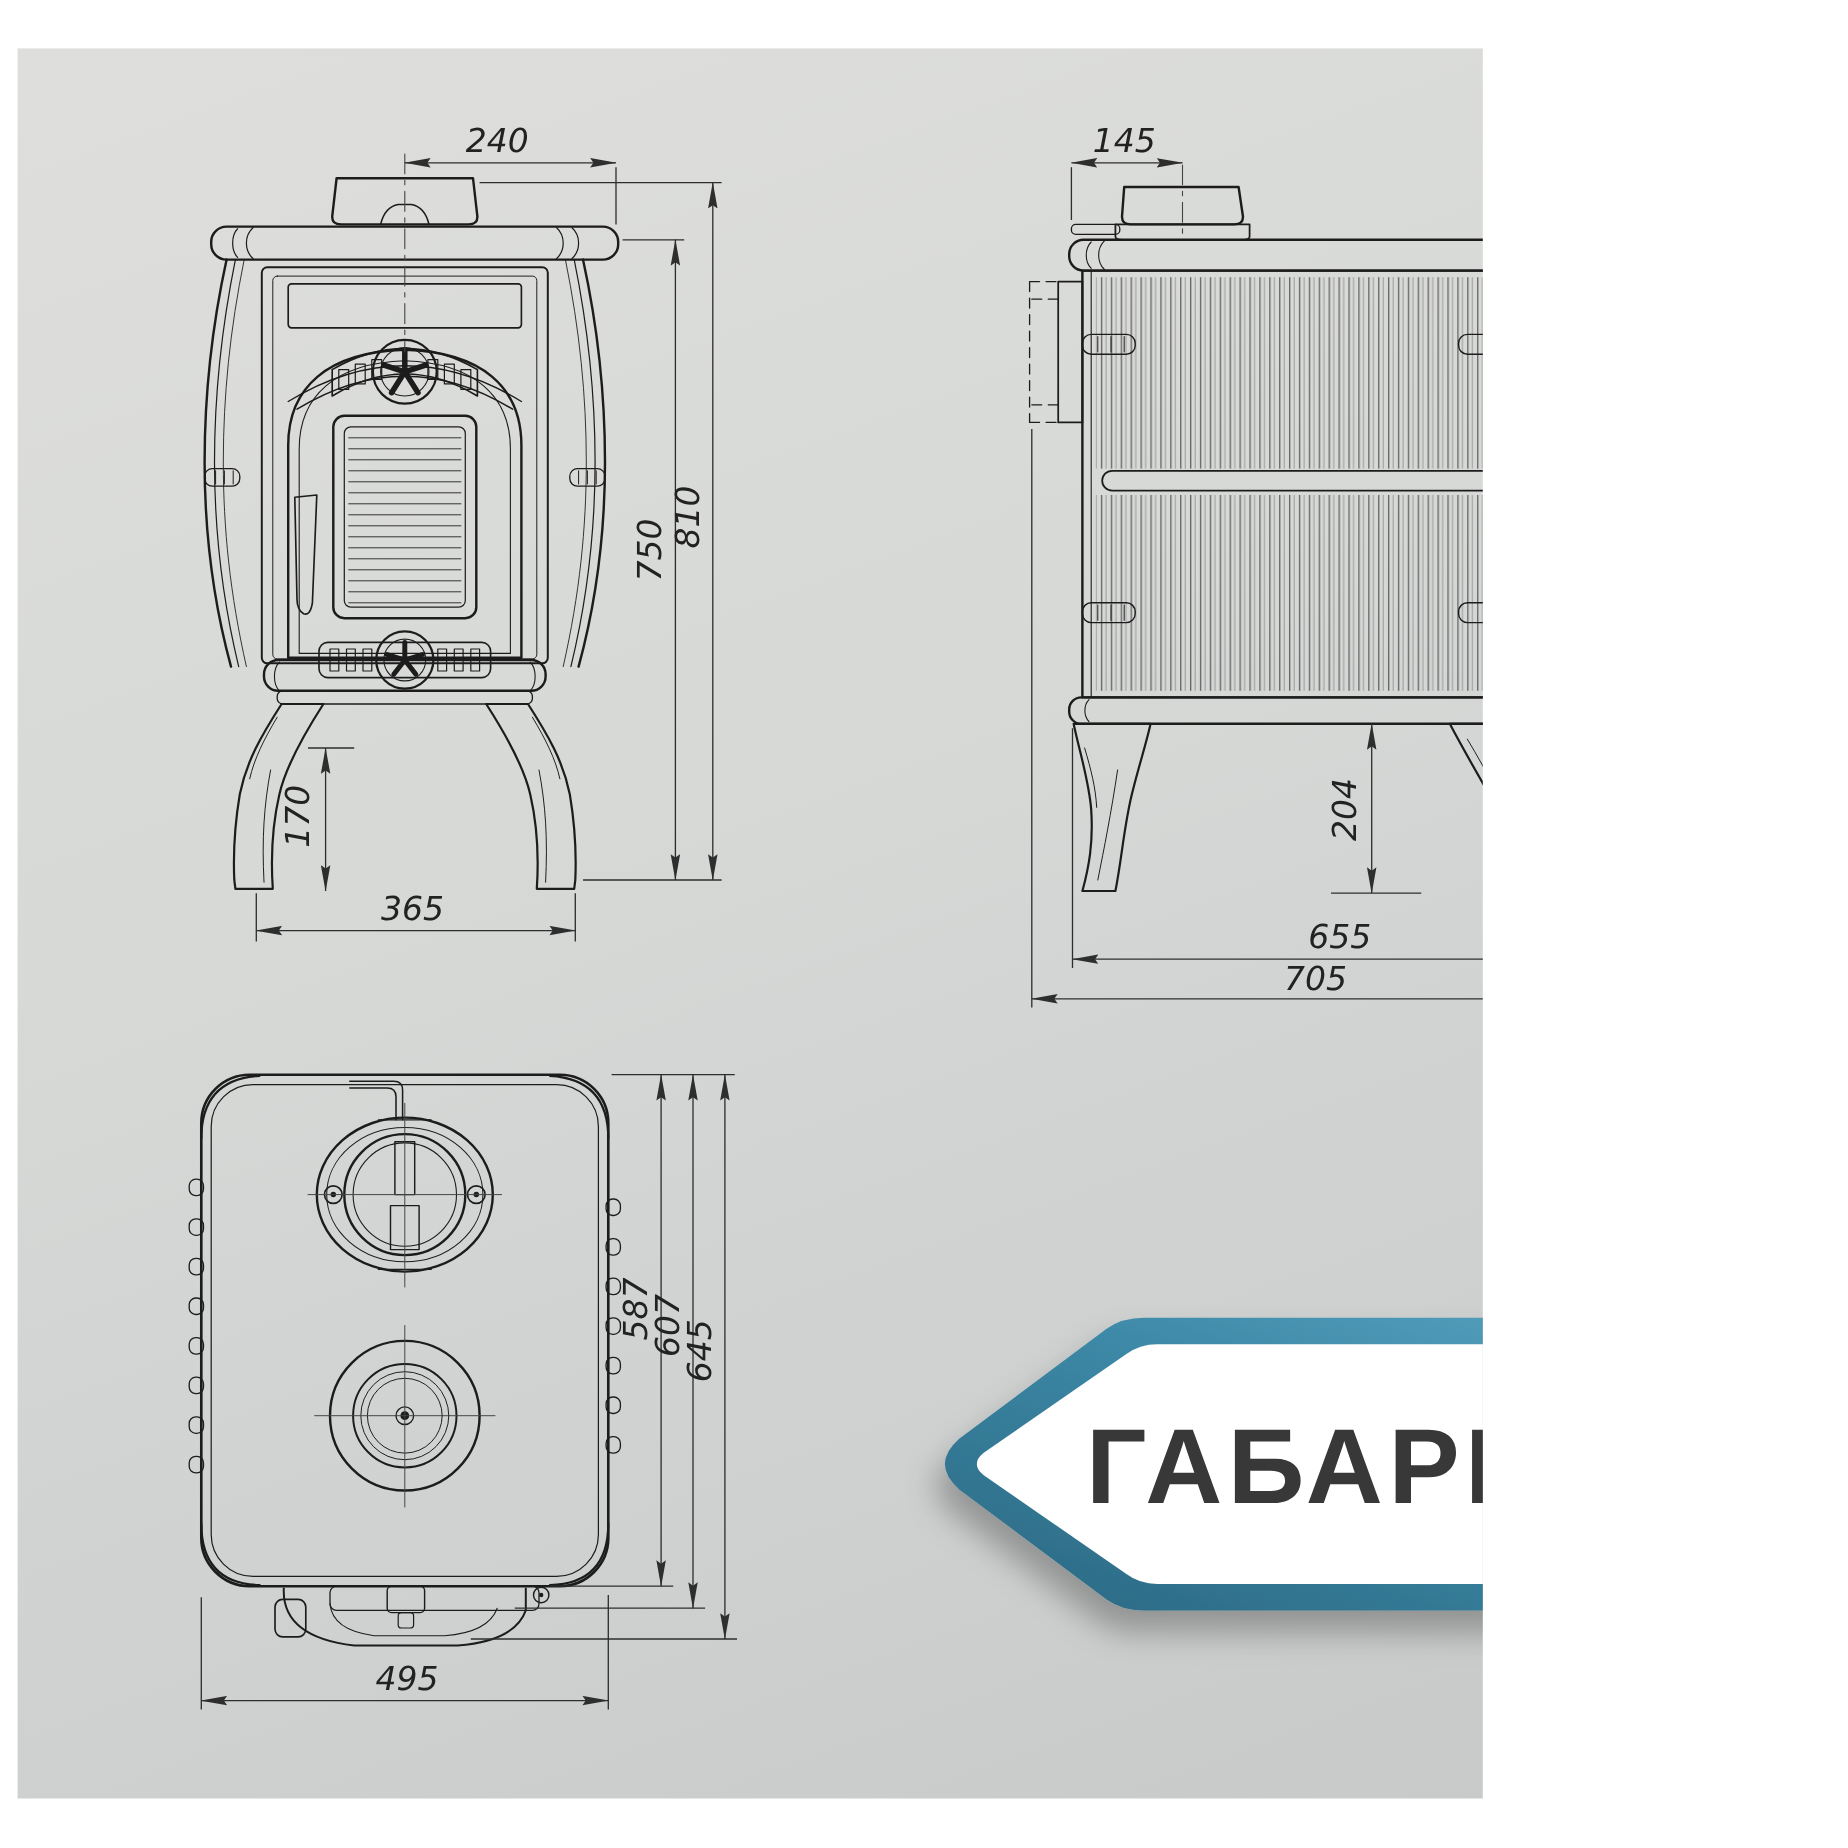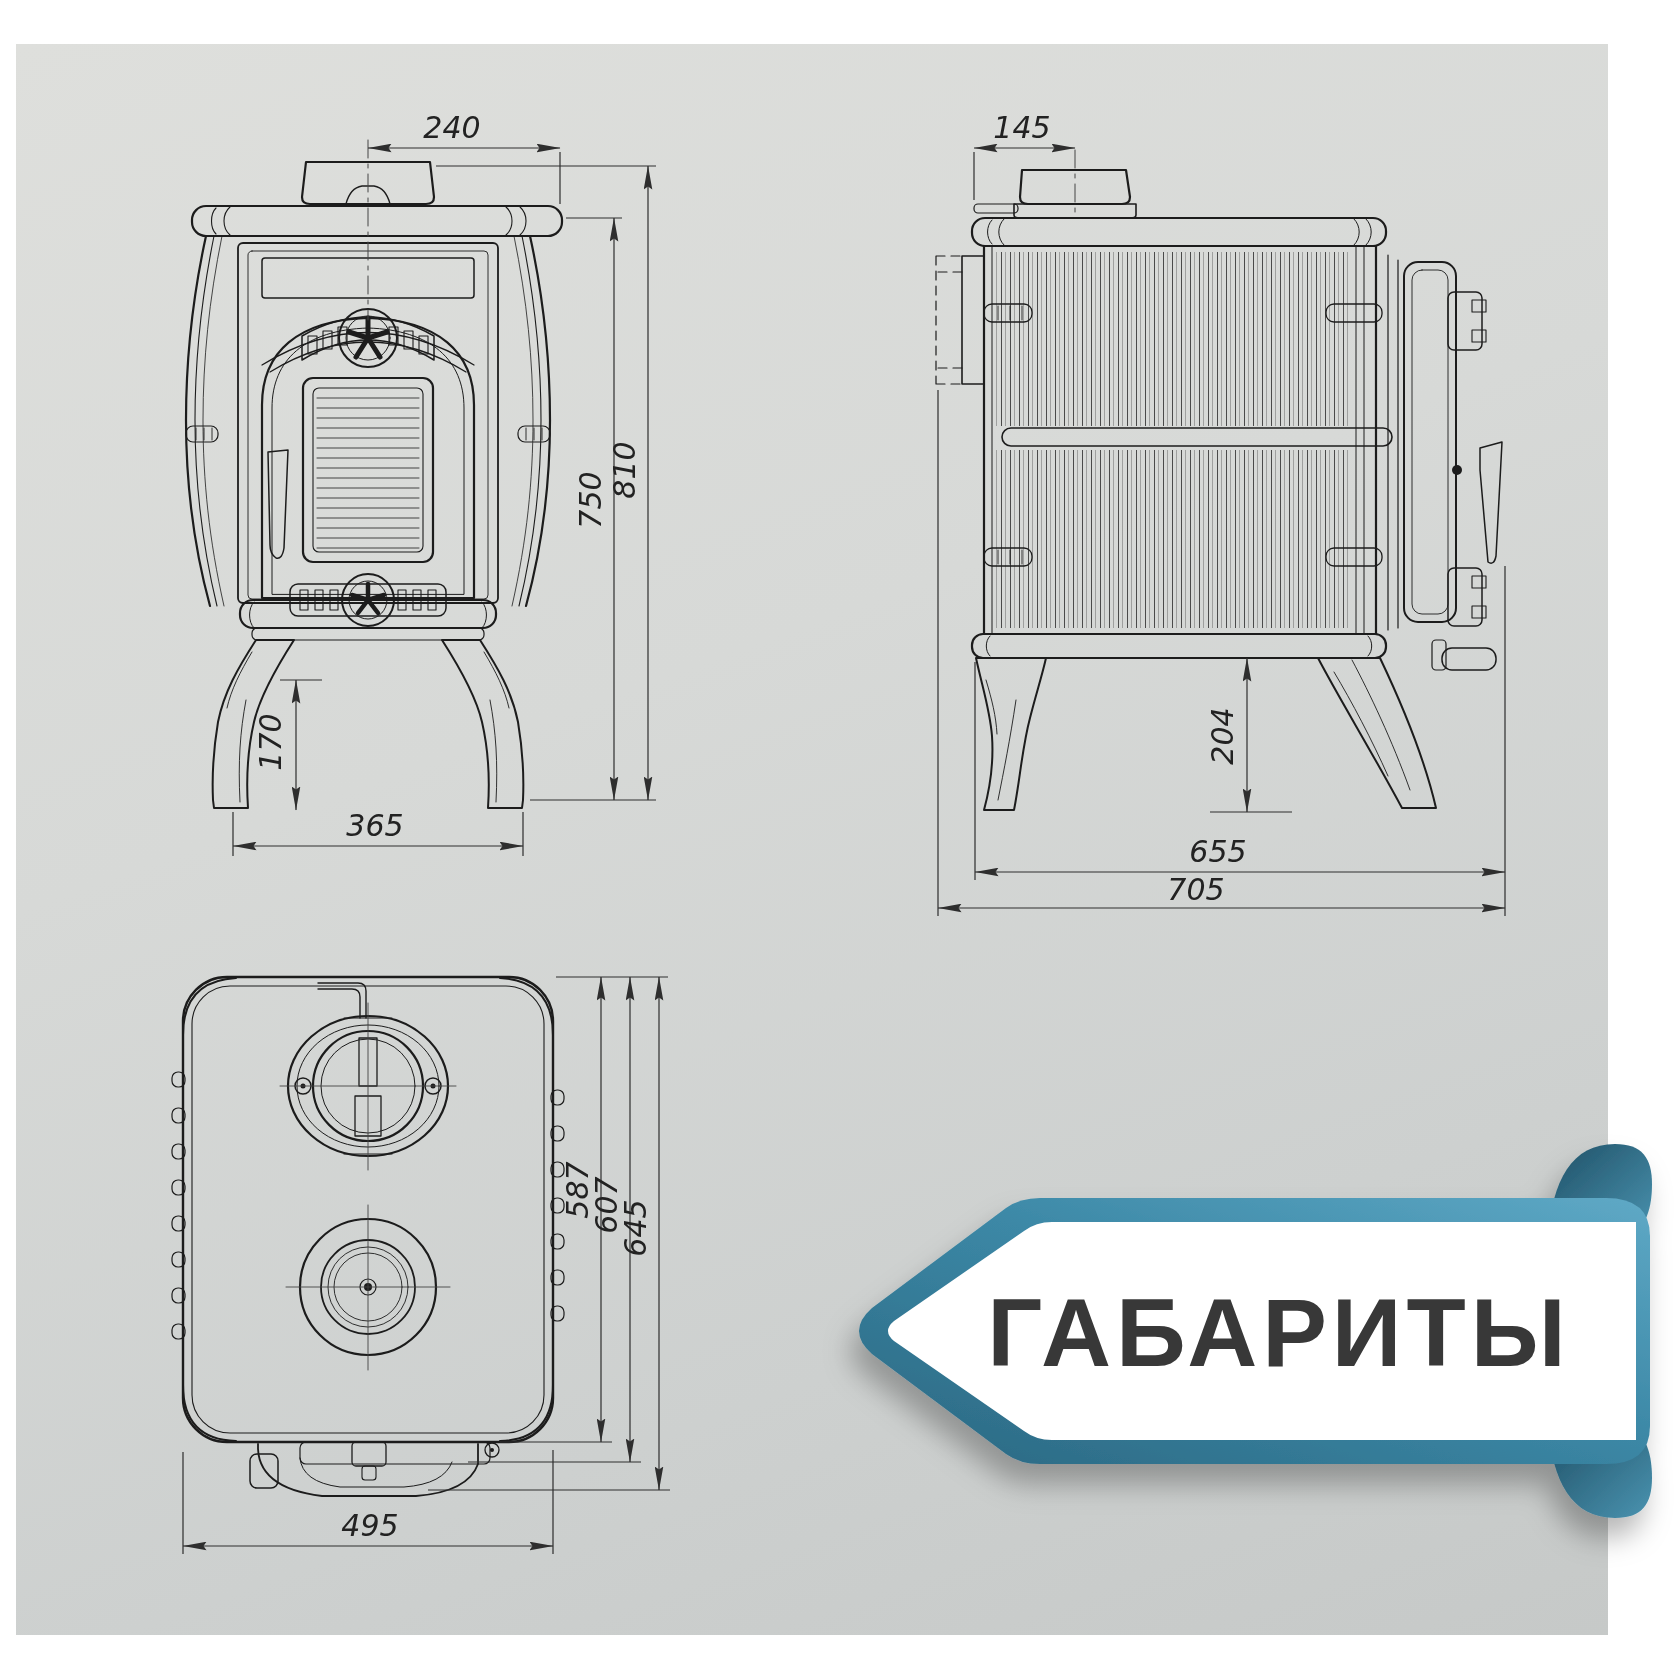--- a/index.html
+++ b/index.html
@@ -1,16 +1,16 @@
 <!DOCTYPE html>
 <html><head>
 <meta charset="utf-8">
 <style>
   html,body{margin:0;padding:0;background:#ffffff;}
-  .page{position:relative;width:1680px;height:1680px;background:#ffffff;overflow:hidden;
+  .page{position:relative;width:1348px;height:1680px;background:#ffffff;overflow:hidden;
         font-family:"DejaVu Sans",sans-serif;}
   .canvas{position:absolute;left:16px;top:44px;width:1592px;height:1591px;
         background:linear-gradient(160deg,#dedfdc 0%,#d7d9d7 40%,#cdd0cf 75%,#c6c9c8 100%);}
   svg.drawing{position:absolute;left:0;top:0;width:1680px;height:1680px;}
   .dimtxt{font-family:"DejaVu Sans",sans-serif;font-style:italic;font-size:30px;fill:#222;}
   .bannertxt{font-family:"Liberation Sans",sans-serif;font-weight:700;font-size:97px;
         fill:#383838;letter-spacing:5px;}
 </style>
 </head>
 <body>

